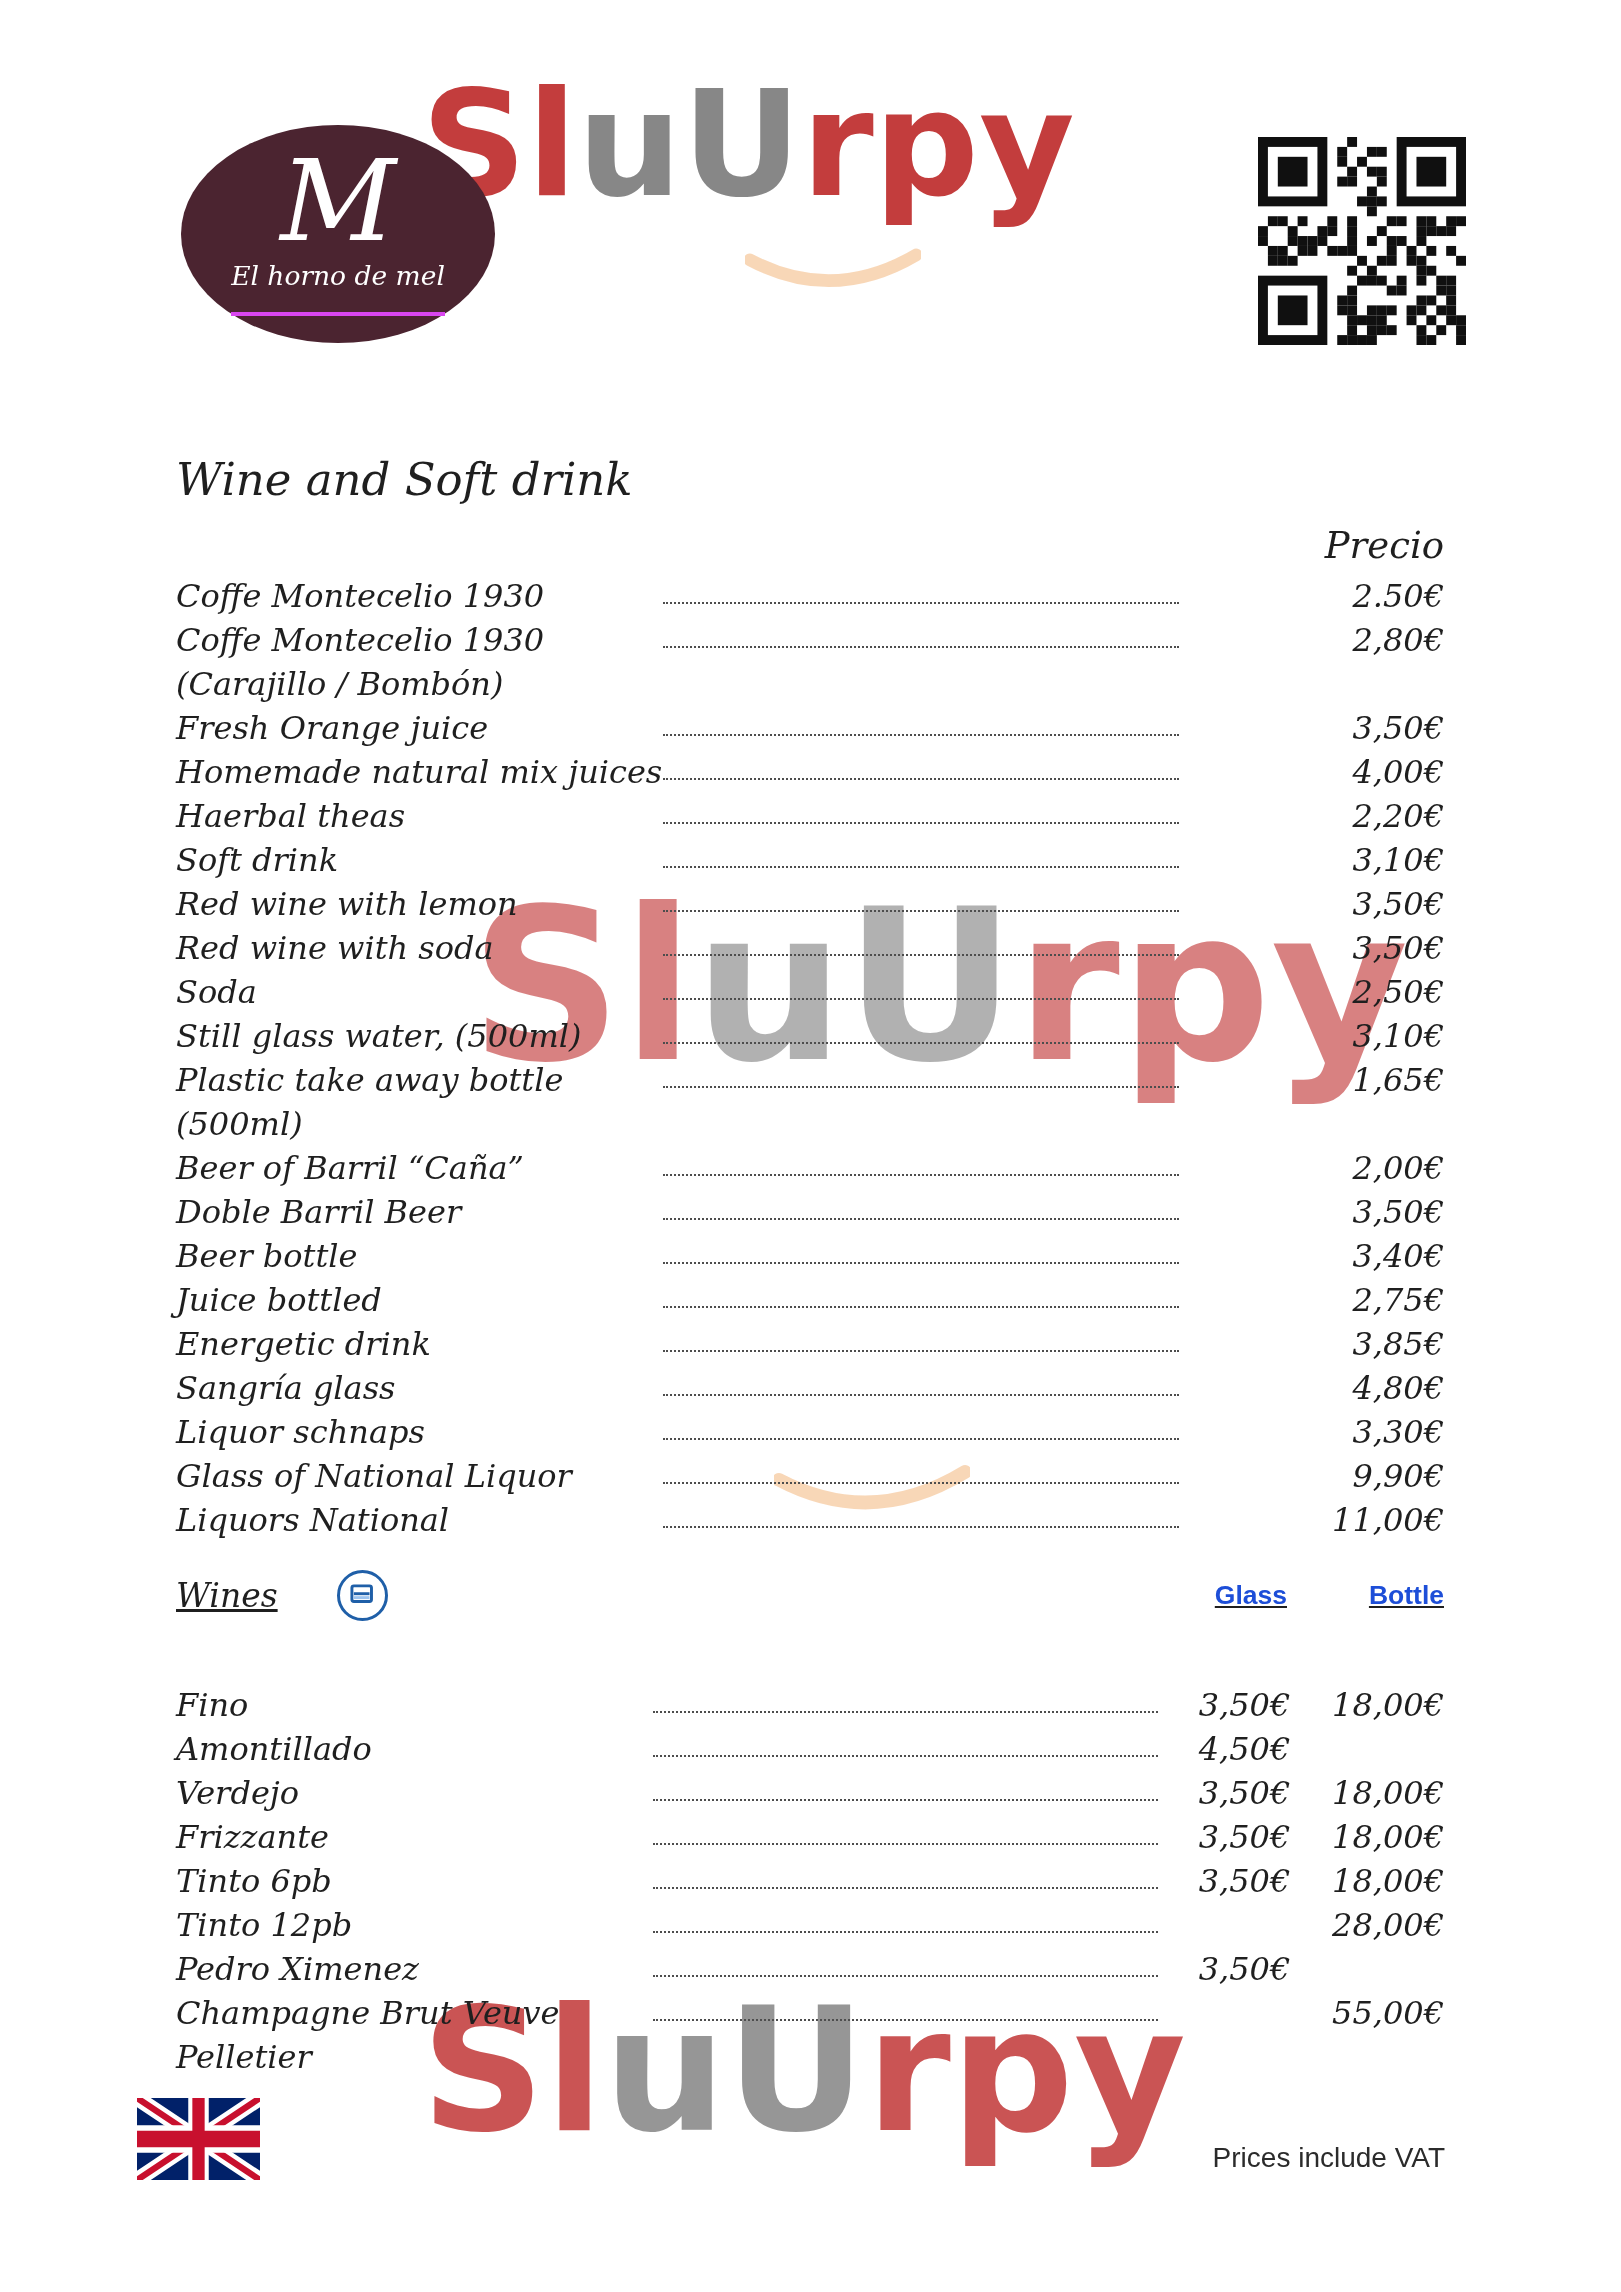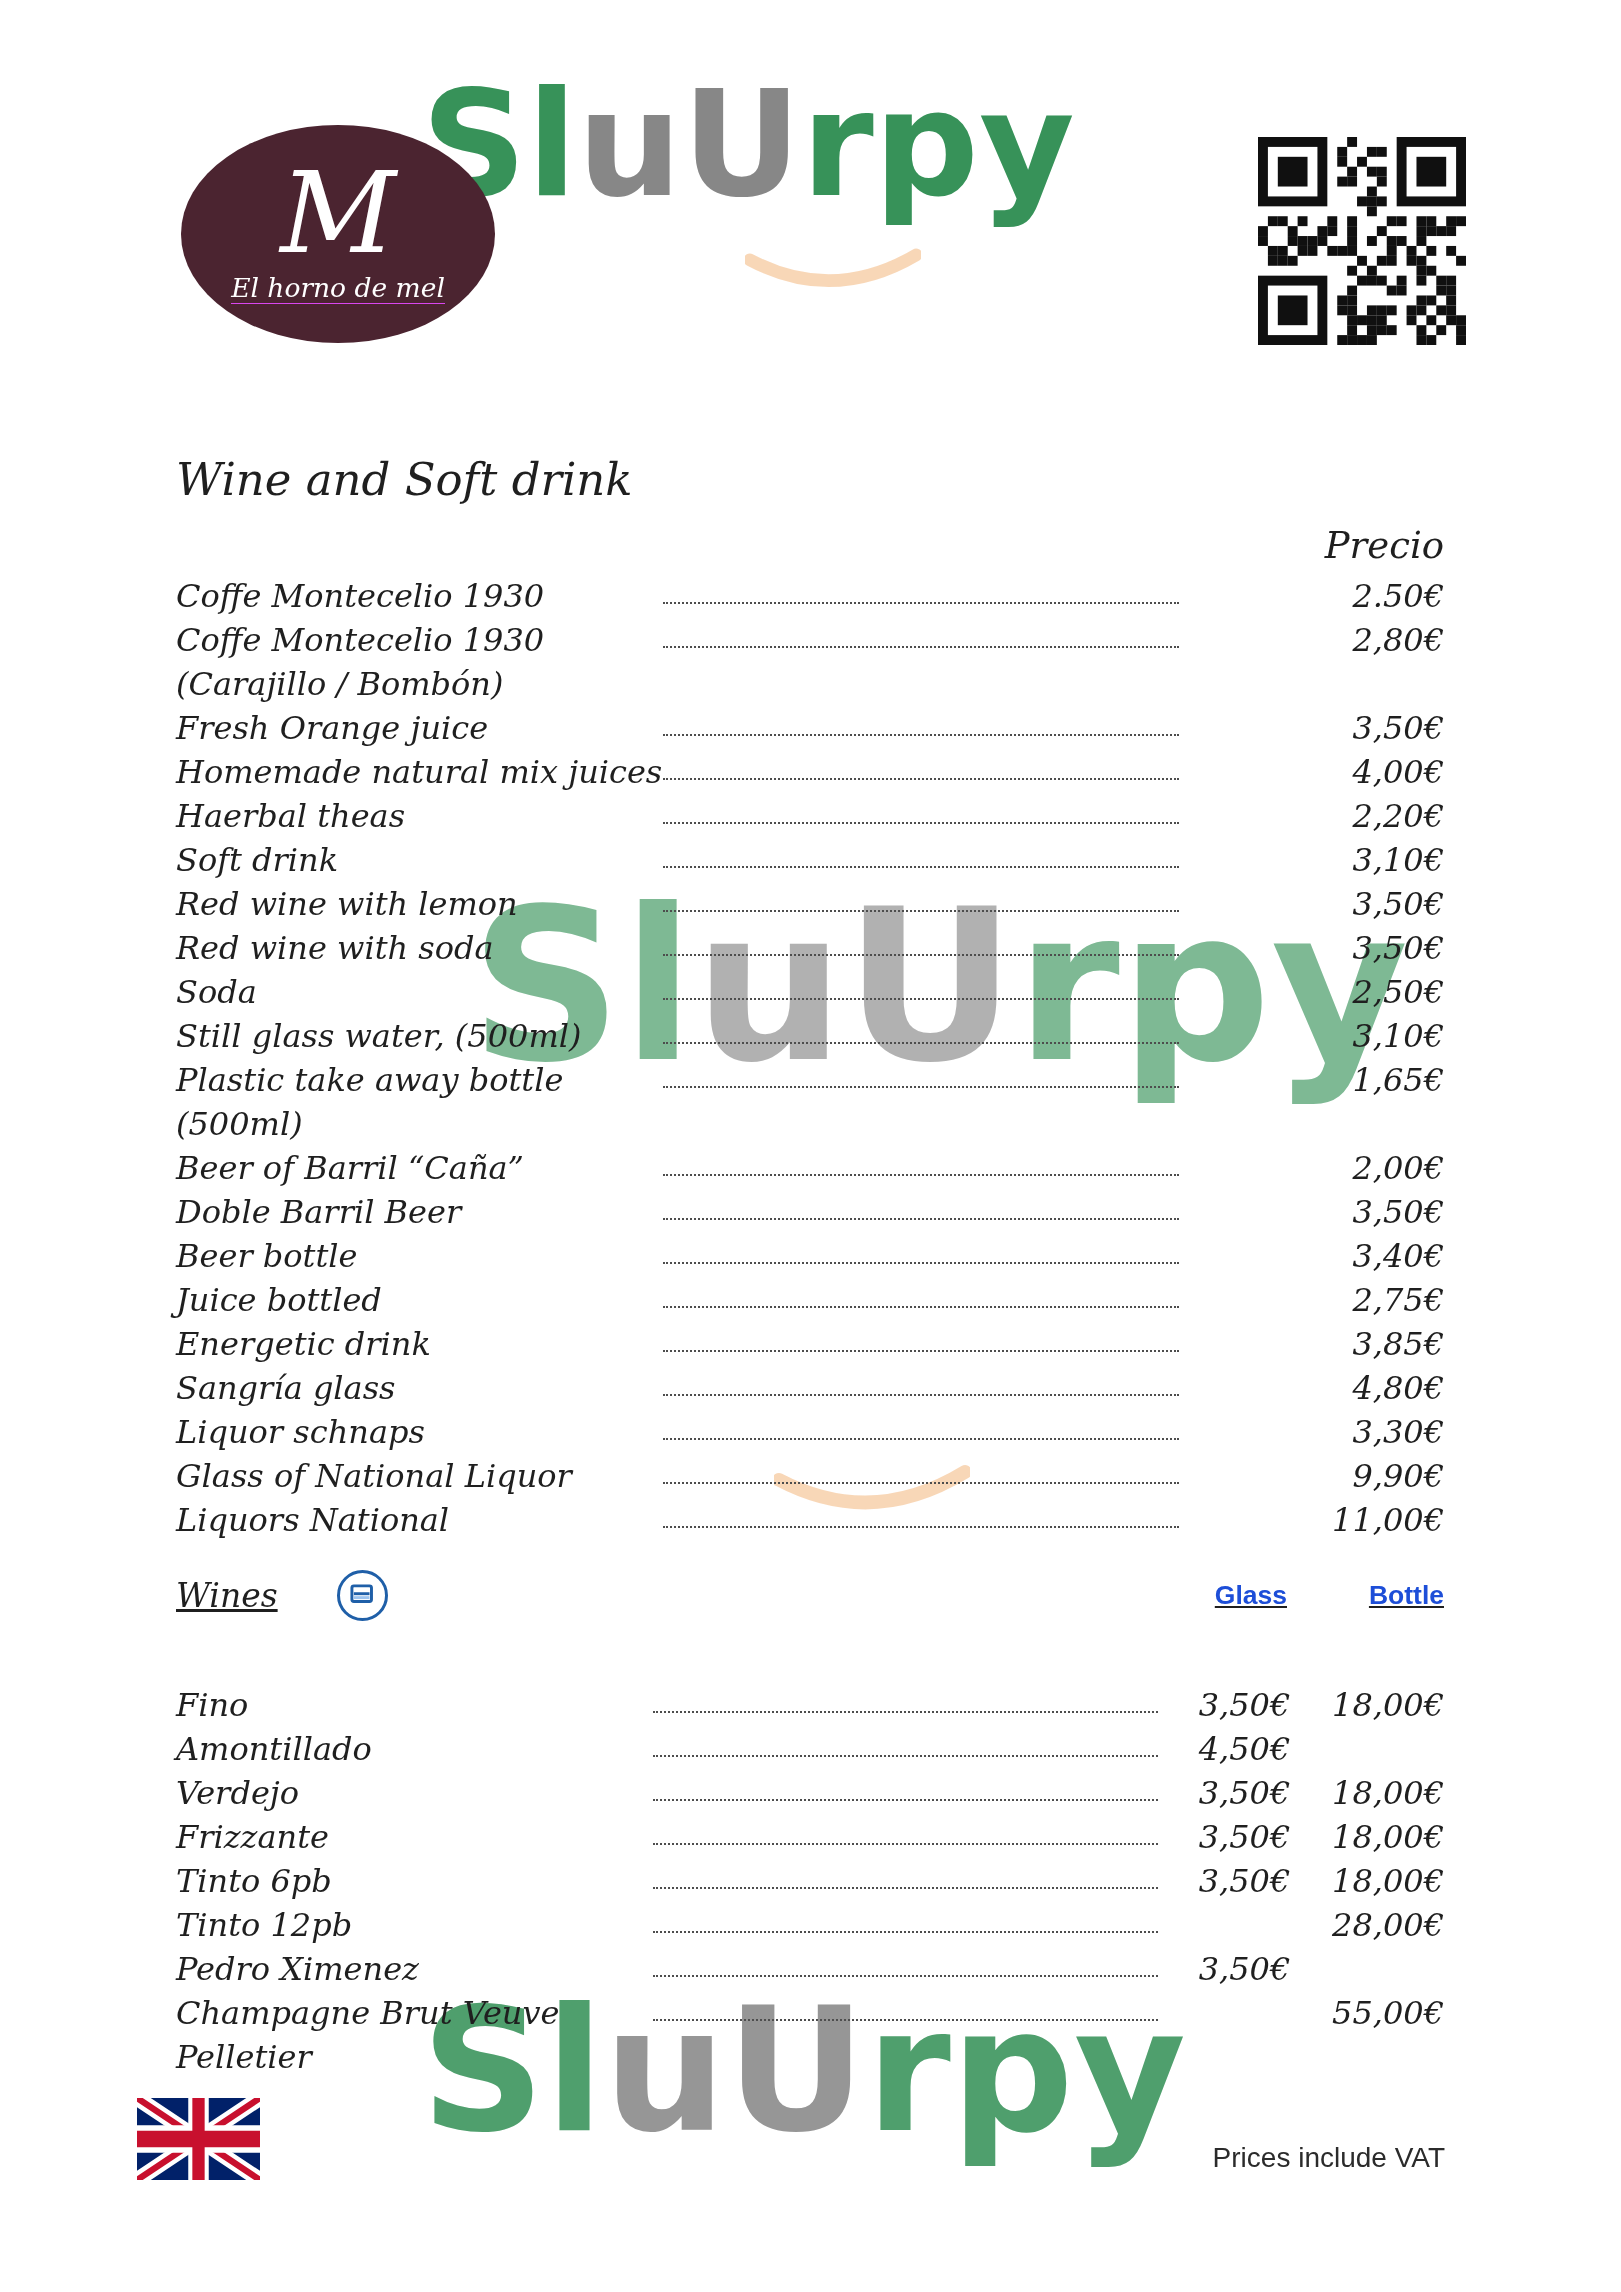--- a/index.html
+++ b/index.html
@@ -16,21 +16,21 @@
   
   .watermark {
     position:absolute;
     font-family:"DejaVu Sans", sans-serif;
     font-weight:bold;
     white-space:nowrap;
     z-index:0;
     pointer-events:none;
     user-select:none;
   }
-  .watermark .wm-gray { color:#15803d; }
+  .watermark .wm-gray { color:#b91c1c; }
   .watermark .wm-orange { color:#737373; }
   .wm-top    { left:421px; top:59px;   font-size:147px; opacity:.85; }
   .wm-mid    { left:470px; top:863px;  font-size:211px; opacity:.55; }
   .wm-bottom { left:421px; top:1970px; font-size:172px; opacity:.75; }
   .swoosh { position:absolute; z-index:0; opacity:.55; pointer-events:none; }
   .swoosh-top { left:745px; top:245px; }
   .swoosh-bottom { left:774px; top:1460px; }
 
   .content-layer { position:relative; z-index:1; }
 
@@ -47,22 +47,22 @@
     font-family:"DejaVu Serif", serif;
     font-style:italic;
     font-size:113px;
     line-height:1;
     margin-top:-7.8px;
   }
   .logo-name {
     font-family:"DejaVu Serif", serif;
     font-style:italic;
     font-size:26.5px;
-    border-bottom:1px solid #d946ef;
-    padding-bottom:0;
+    border-bottom:4px solid #d946ef;
+    padding-bottom:21px;
     margin-top:2px;
   }
 
   
   .qr {
     position:absolute; left:1258px; top:137px;
     width:208px; height:208px;
     background:#ffffff;
   }
   .qr svg { width:100%; height:100%; }

